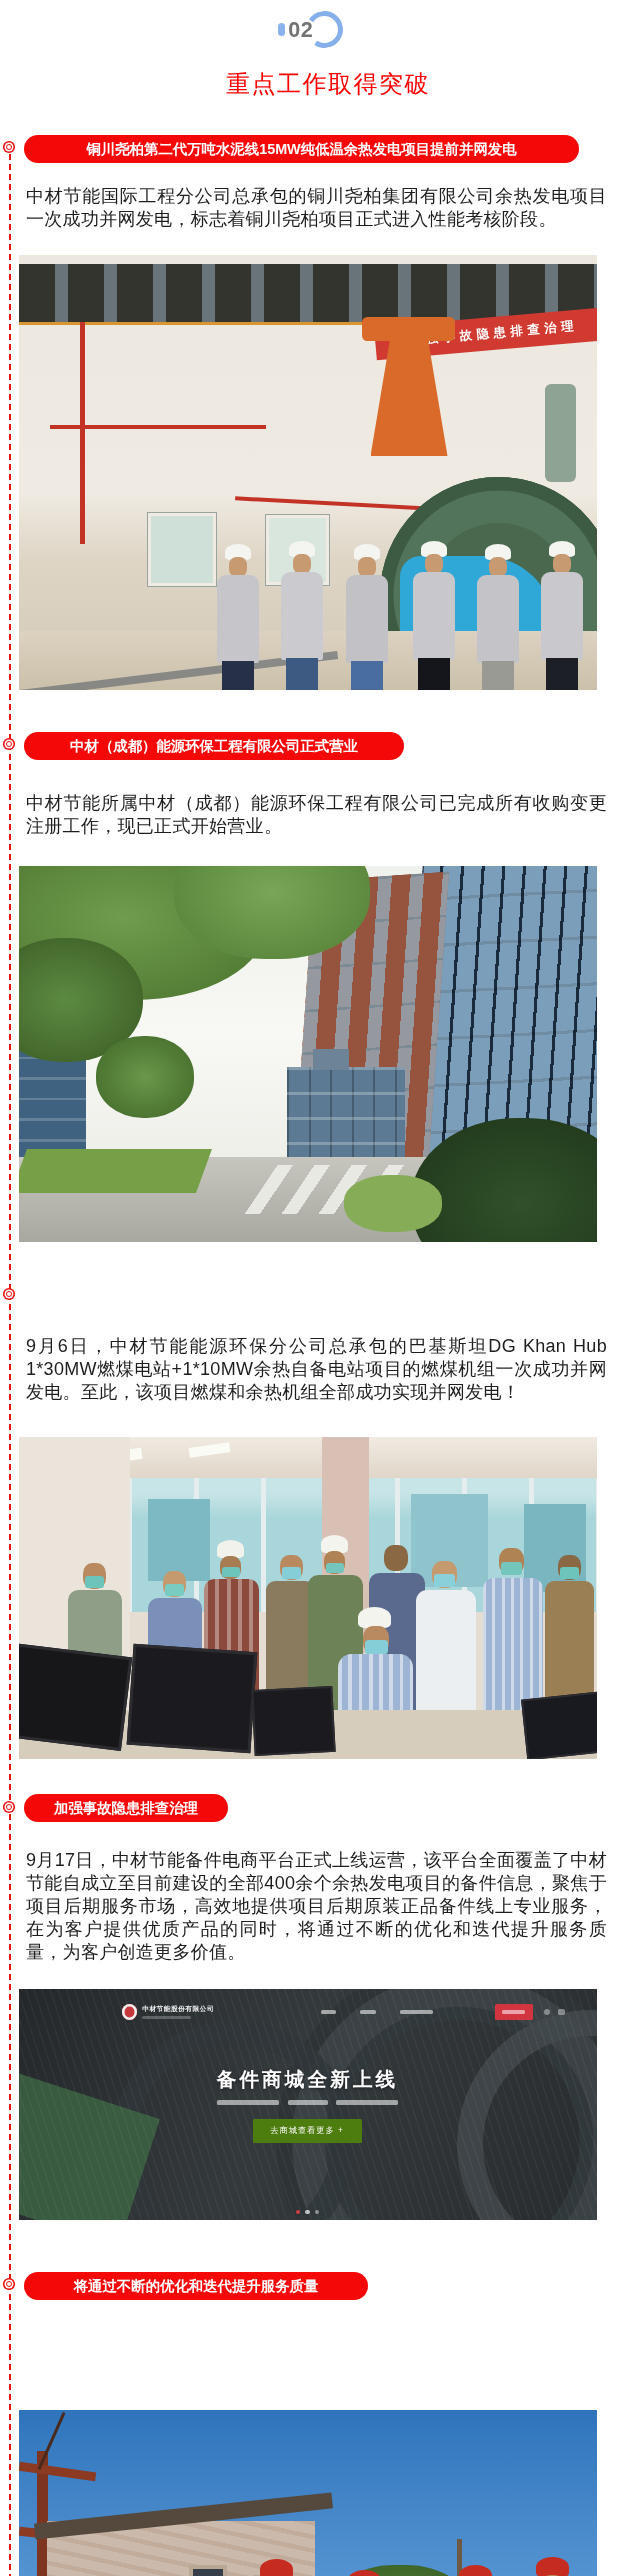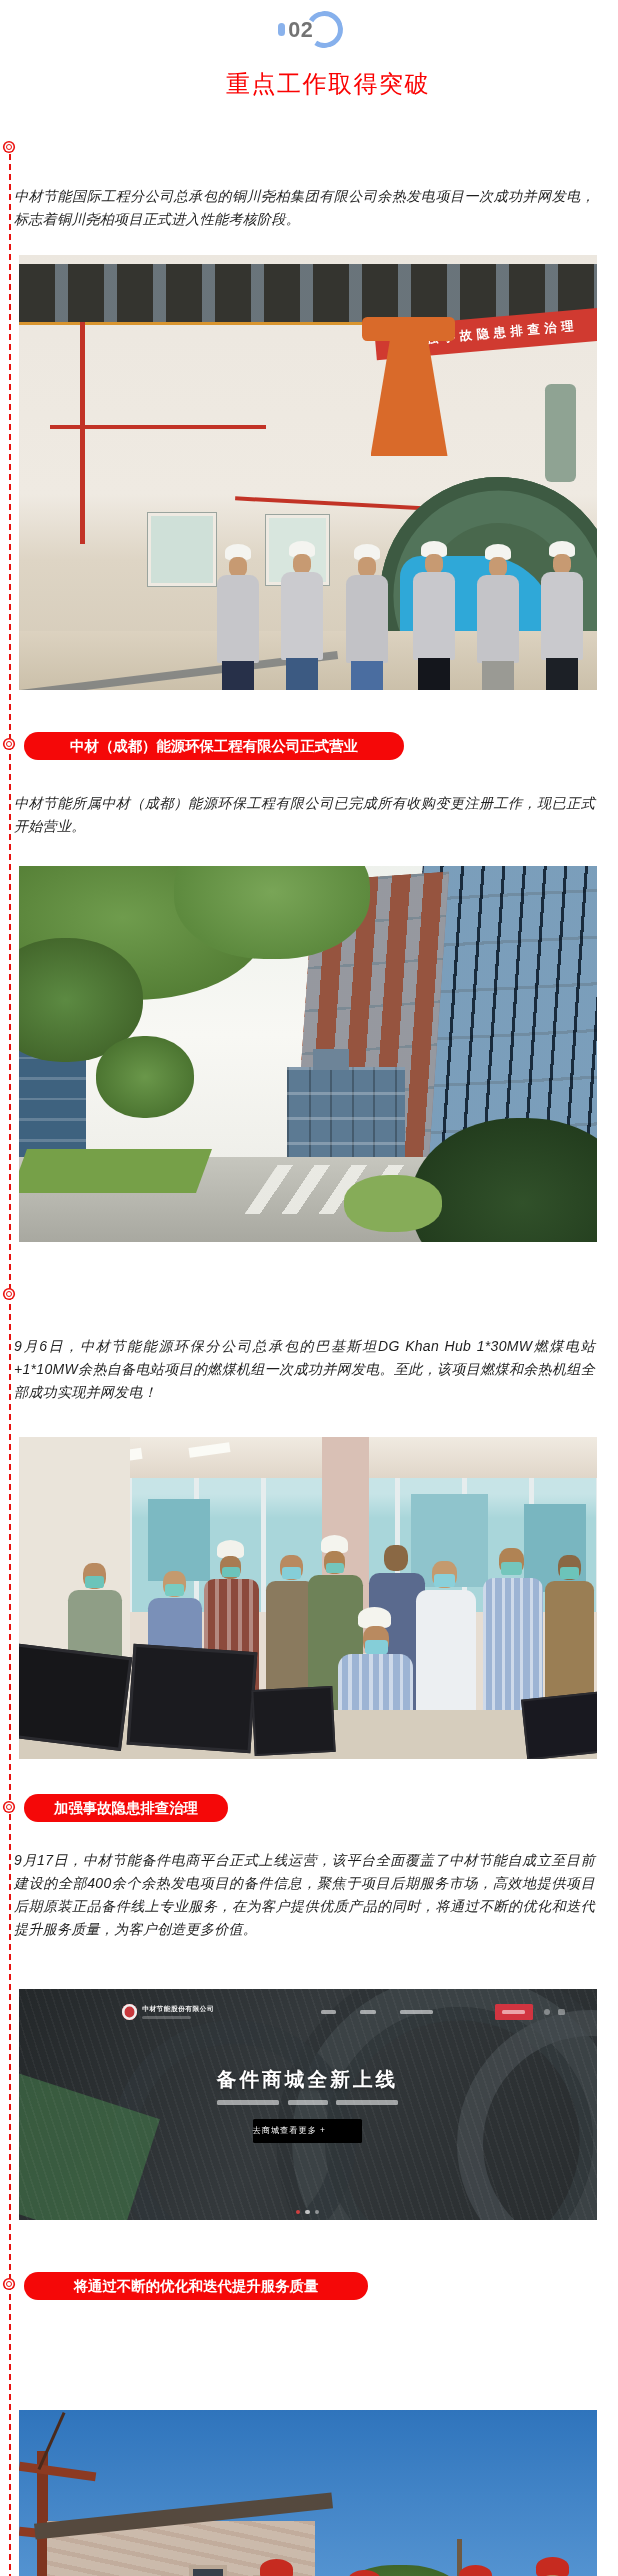--- a/index.html
+++ b/index.html
@@ -15,22 +15,22 @@
 
   
   .spine{position:absolute;left:8.8px;top:154px;height:2696px;border-left:2.1px dashed #ea1210;}
   .ring{position:absolute;left:6.2px;width:4.1px;height:4.1px;background:#fff;border:1.5px solid #ea1210;border-radius:50%;box-shadow:0 0 0 1.5px #fff,0 0 0 3.1px #ea1210;}
 
   
   .banner{position:absolute;left:24px;height:28px;background:#f50808;border-radius:14px;color:#fff;
           font-size:14.4px;font-weight:bold;line-height:28px;text-align:center;padding:0 14.4px;box-sizing:border-box;
           white-space:nowrap;overflow:hidden;}
   
-  .para{position:absolute;left:14px;width:581px;font-size:14px;line-height:23px;color:#1e1e1e;
-        text-align:justify;letter-spacing:0.3px;font-style:italic;}
+  .para{position:absolute;left:26px;width:581px;font-size:18px;line-height:23px;color:#1e1e1e;
+        text-align:justify;letter-spacing:0.3px;}
 
   
   .photo{position:absolute;left:18.5px;width:578px;overflow:hidden;background:#ddd;}
   .abs{position:absolute;}
 
   
   .pp{position:absolute;width:46px;}
   .pp .hat{position:absolute;left:10.3px;top:0;width:26px;height:15.5px;background:#f4f4f0;border-radius:50% 50% 20% 20%;}
   .pp .face{position:absolute;left:14px;top:13.4px;width:18.5px;height:19.6px;background:#c79a72;border-radius:40%;}
   .pp .torso{position:absolute;left:2.1px;top:31px;width:42px;height:88px;border-radius:9.3px 9.3px 2.1px 2.1px;}
@@ -55,20 +55,21 @@
   </div>
   <div class="page-title">重点工作取得突破</div>
 
   <div class="spine"></div>
   <div class="ring" style="top:144px;"></div>
   <div class="ring" style="top:741px;"></div>
   <div class="ring" style="top:1291px;"></div>
   <div class="ring" style="top:1804px;"></div>
   <div class="ring" style="top:2281px;"></div>
 
+  <div class="banner" style="top:135px;width:555px;">铜川尧柏第二代万吨水泥线15MW纯低温余热发电项目提前并网发电</div>
   <div class="para" style="top:185px;">中材节能国际工程分公司总承包的铜川尧柏集团有限公司余热发电项目一次成功并网发电，标志着铜川尧柏项目正式进入性能考核阶段。</div>
 
   <div class="photo" style="top:255px;height:435px;">
     <div class="abs" style="inset:0;background:linear-gradient(180deg,#ece7df 0%,#efeae2 55%,#ded5c5 70%,#d3c9b6 100%);"></div>
 
     <div class="abs" style="left:0;top:9.3px;width:100%;height:58px;background:#34342f;border-bottom:3.6px solid #d9952f;">
       <div class="abs" style="inset:0;background:repeating-linear-gradient(90deg,transparent 0 36px,#9fb4c6 36px 49px);opacity:.5;"></div>
     </div>
 
     <div class="abs" style="right:-15.5px;top:62px;width:237px;height:33px;background:#d03a30;transform:rotate(-5deg);
@@ -262,21 +263,21 @@
       <span class="bar" style="width:6.2px;height:6.2px;margin-left:11.3px;border-radius:50%;opacity:.7;"></span>
       <span class="bar" style="width:6.2px;height:6.2px;margin-left:8.2px;opacity:.7;"></span>
     </div>
 
     <div class="abs" style="left:0;top:77px;width:100%;text-align:center;color:#fff;font-size:19.6px;font-weight:bold;letter-spacing:3.1px;text-shadow:0 1px 3.1px rgba(0,0,0,.5);">备件商城全新上线</div>
     <div class="abs" style="left:0;top:111px;width:100%;display:flex;justify-content:center;gap:8.2px;">
       <span class="bar" style="width:62px;height:4.6px;"></span>
         <span class="bar" style="width:40px;height:4.6px;"></span>
         <span class="bar" style="width:62px;height:4.6px;"></span>
     </div>
-    <div class="abs" style="left:50%;top:130px;width:109px;height:24px;margin-left:-55px;background:#000000;border-radius:1.5px;color:#fff;font-size:8.2px;line-height:24px;letter-spacing:1px;">去商城查看更多 +</div>
+    <div class="abs" style="left:50%;top:130px;width:109px;height:24px;margin-left:-55px;background:#4d7c0f;border-radius:1.5px;color:#fff;font-size:8.2px;line-height:24px;text-align:center;letter-spacing:1px;">去商城查看更多 +</div>
     <div class="abs" style="left:0;bottom:6.2px;width:100%;display:flex;justify-content:center;gap:5.2px;">
       <span style="width:4.1px;height:4.1px;border-radius:50%;background:#d04040;"></span>
       <span style="width:4.1px;height:4.1px;border-radius:50%;background:rgba(255,255,255,.7);"></span>
       <span style="width:4.1px;height:4.1px;border-radius:50%;background:rgba(255,255,255,.45);"></span>
     </div>
   </div>
 
   <div class="banner" style="top:2272px;width:344px;">将通过不断的优化和迭代提升服务质量</div>
 
   <div class="photo" style="top:2410px;height:422px;">

